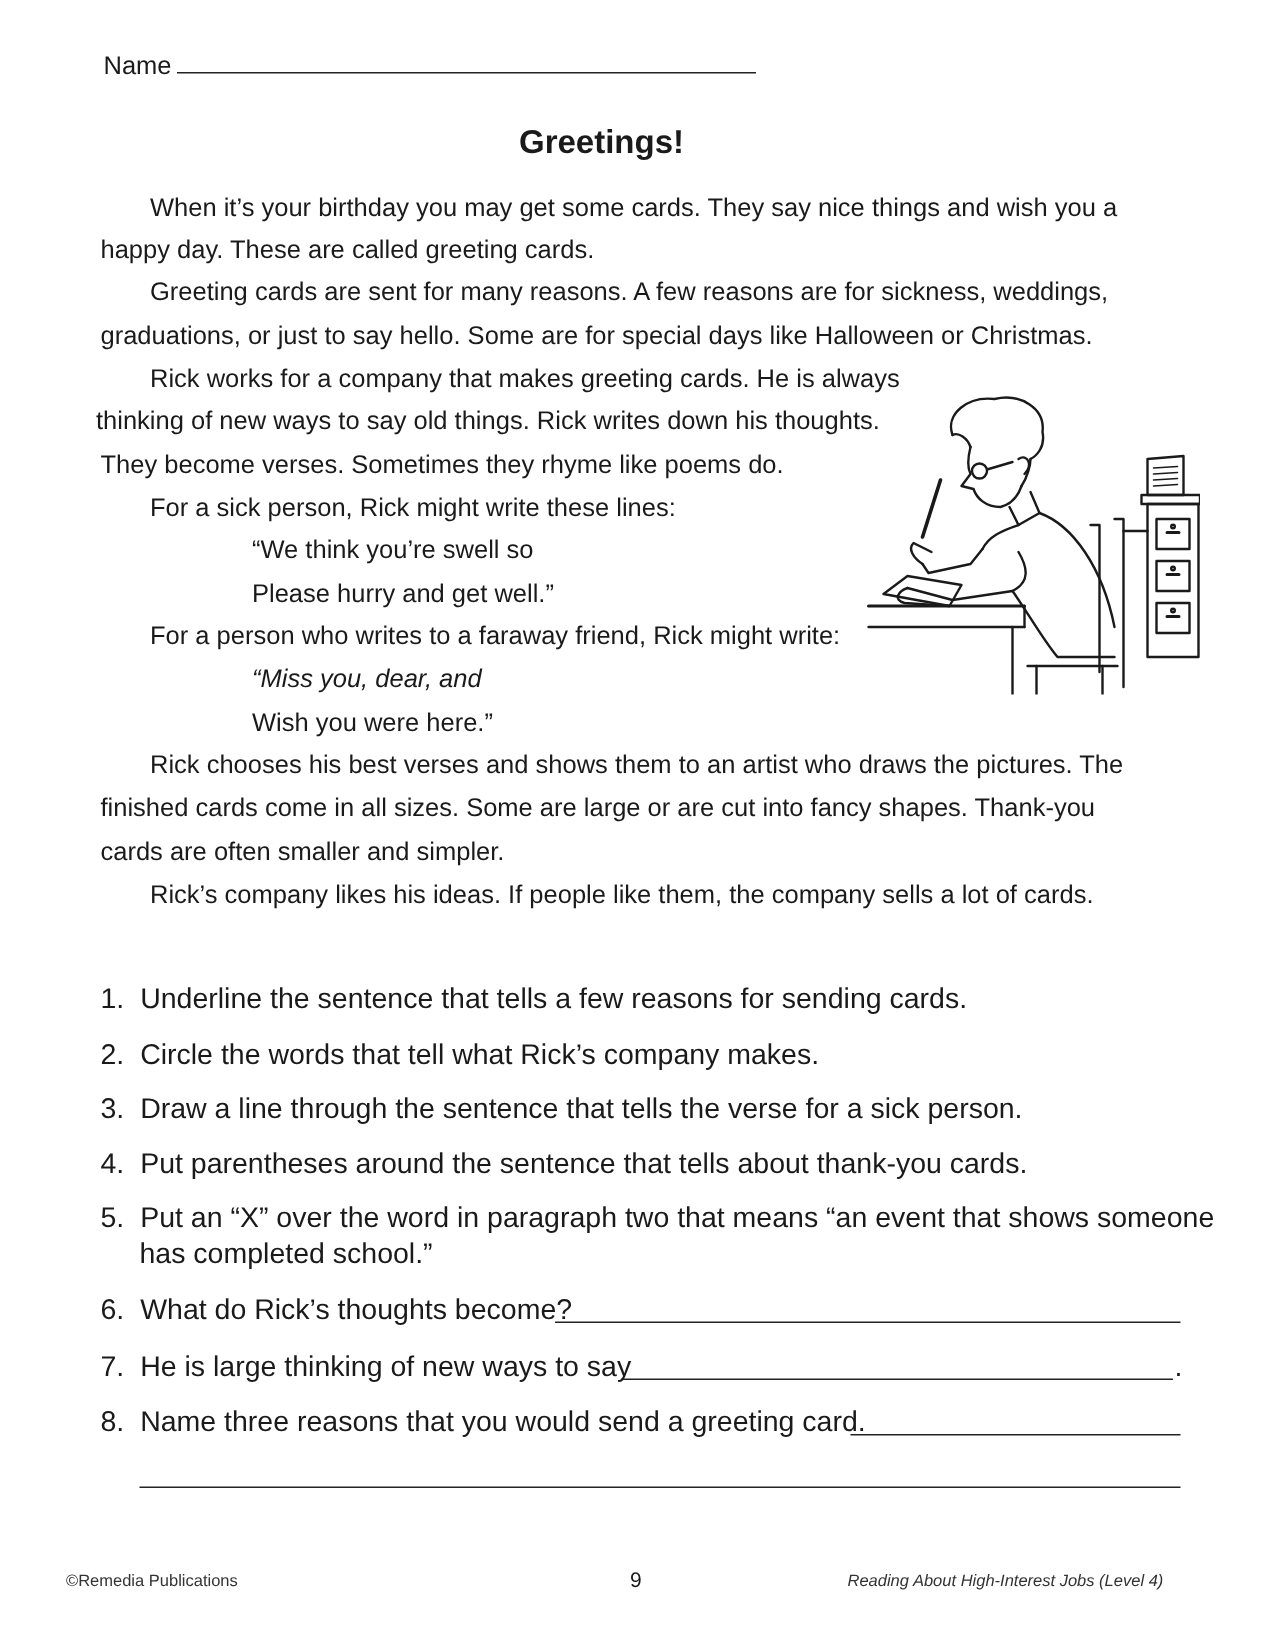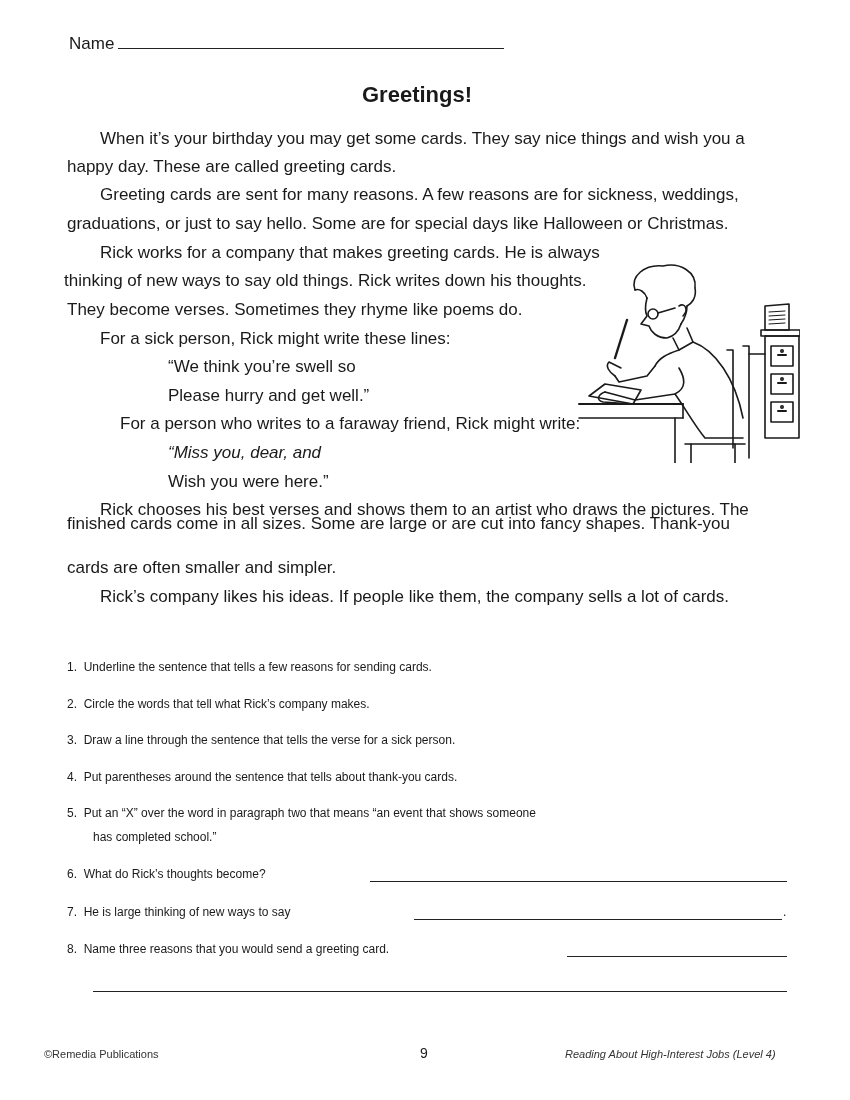--- a/index.html
+++ b/index.html
@@ -1,23 +1,23 @@
 <!DOCTYPE html>
 <html><head>
 <meta charset="utf-8">
 <style>
   html, body { margin: 0; padding: 0; background: #ffffff; }
   body { width: 850px; height: 1100px; position: relative; overflow: hidden;
          font-family: "Liberation Sans", sans-serif; color: #1a1a1a; }
   .abs { position: absolute; white-space: nowrap; }
   .name-row { left: 69px; top: 32px; font-size: 17px; }
   .name-line { display: inline-block; width: 386px; border-bottom: 1.5px solid #222; height: 16px; vertical-align: baseline; margin-left: 4px; }
-  .title { left: 16px; width: 802px; top: 82px; text-align: center; font-size: 22px; font-weight: bold; }
+  .title { left: 0; width: 802px; top: 82px; text-align: center; font-size: 22px; font-weight: bold; }
   .p { font-size: 17px; line-height: 20px; }
-  .q { font-size: 12px; line-height: 20px; }
+  .q { font-size: 19px; line-height: 20px; }
   .blank { display: inline-block; border-bottom: 1.5px solid #222; height: 15px; vertical-align: baseline; }
   .footer { font-size: 11px; color: #333; }
   .footer-italic { font-style: italic; }
   .illustration { position: absolute; left: 575px; top: 258px; width: 225px; height: 205px; }
 </style>
 </head>
 <body>
 
 <div class="abs name-row">
   <span>Name</span><span class="name-line"></span>
@@ -29,25 +29,25 @@
   <div class="abs p" style="left:100px; top:129px;">When it’s your birthday you may get some cards.  They say nice things and wish you a</div>
   <div class="abs p" style="left:67px; top:157px;">happy day.  These are called greeting cards.</div>
   <div class="abs p" style="left:100px; top:185px;">Greeting cards are sent for many reasons.  A few reasons are for sickness, weddings,</div>
   <div class="abs p" style="left:67px; top:214px;">graduations, or just to say hello.  Some are for special days like Halloween or Christmas.</div>
   <div class="abs p" style="left:100px; top:243px;">Rick works for a company that makes greeting cards.  He is always</div>
   <div class="abs p" style="left:64px; top:271px;">thinking of new ways to say old things.  Rick writes down his thoughts.</div>
   <div class="abs p" style="left:67px; top:300px;">They become verses.  Sometimes they rhyme like poems do.</div>
   <div class="abs p" style="left:100px; top:329px;">For a sick person, Rick might write these lines:</div>
   <div class="abs p" style="left:168px; top:357px;">“We think you’re swell so</div>
   <div class="abs p" style="left:168px; top:386px;">Please hurry and get well.”</div>
-  <div class="abs p" style="left:100px; top:414px;margin-left:20px;">For a person who writes to a faraway friend, Rick might write:</div>
+  <div class="abs p" style="left:100px; top:414px;">For a person who writes to a faraway friend, Rick might write:</div>
   <div class="abs p" style="left:168px; top:443px;font-style:italic;">“Miss you, dear, and</div>
   <div class="abs p" style="left:168px; top:472px;">Wish you were here.”</div>
   <div class="abs p" style="left:100px; top:500px;">Rick chooses his best verses and shows them to an artist who draws the pictures.  The</div>
-  <div class="abs p" style="left:67px; top:514px;text-align:right;">finished cards come in all sizes.  Some are large or are cut into fancy shapes.  Thank-you</div>
+  <div class="abs p" style="left:67px; top:529px;text-align:right;">finished cards come in all sizes.  Some are large or are cut into fancy shapes.  Thank-you</div>
   <div class="abs p" style="left:67px; top:558px;">cards are often smaller and simpler.</div>
   <div class="abs p" style="left:100px; top:587px;">Rick’s company likes his ideas.  If people like them, the company sells a lot of cards.</div>
 </div>
 
 <svg class="illustration" viewBox="0 0 225 205" fill="none" stroke="#1a1a1a" stroke-width="1.6" stroke-linecap="round" stroke-linejoin="round">
 
   <path d="M60 32 C55 18, 70 6, 88 8 C105 4, 122 14, 120 30 C122 40, 116 46, 112 48"></path>
   <path d="M60 32 C64 30, 70 34, 72 40"></path>
 
   <path d="M72 40 C70 48, 70 54, 72 58 L66 66 L74 68 C76 74, 82 80, 92 80 C100 78, 104 72, 106 66"></path>

